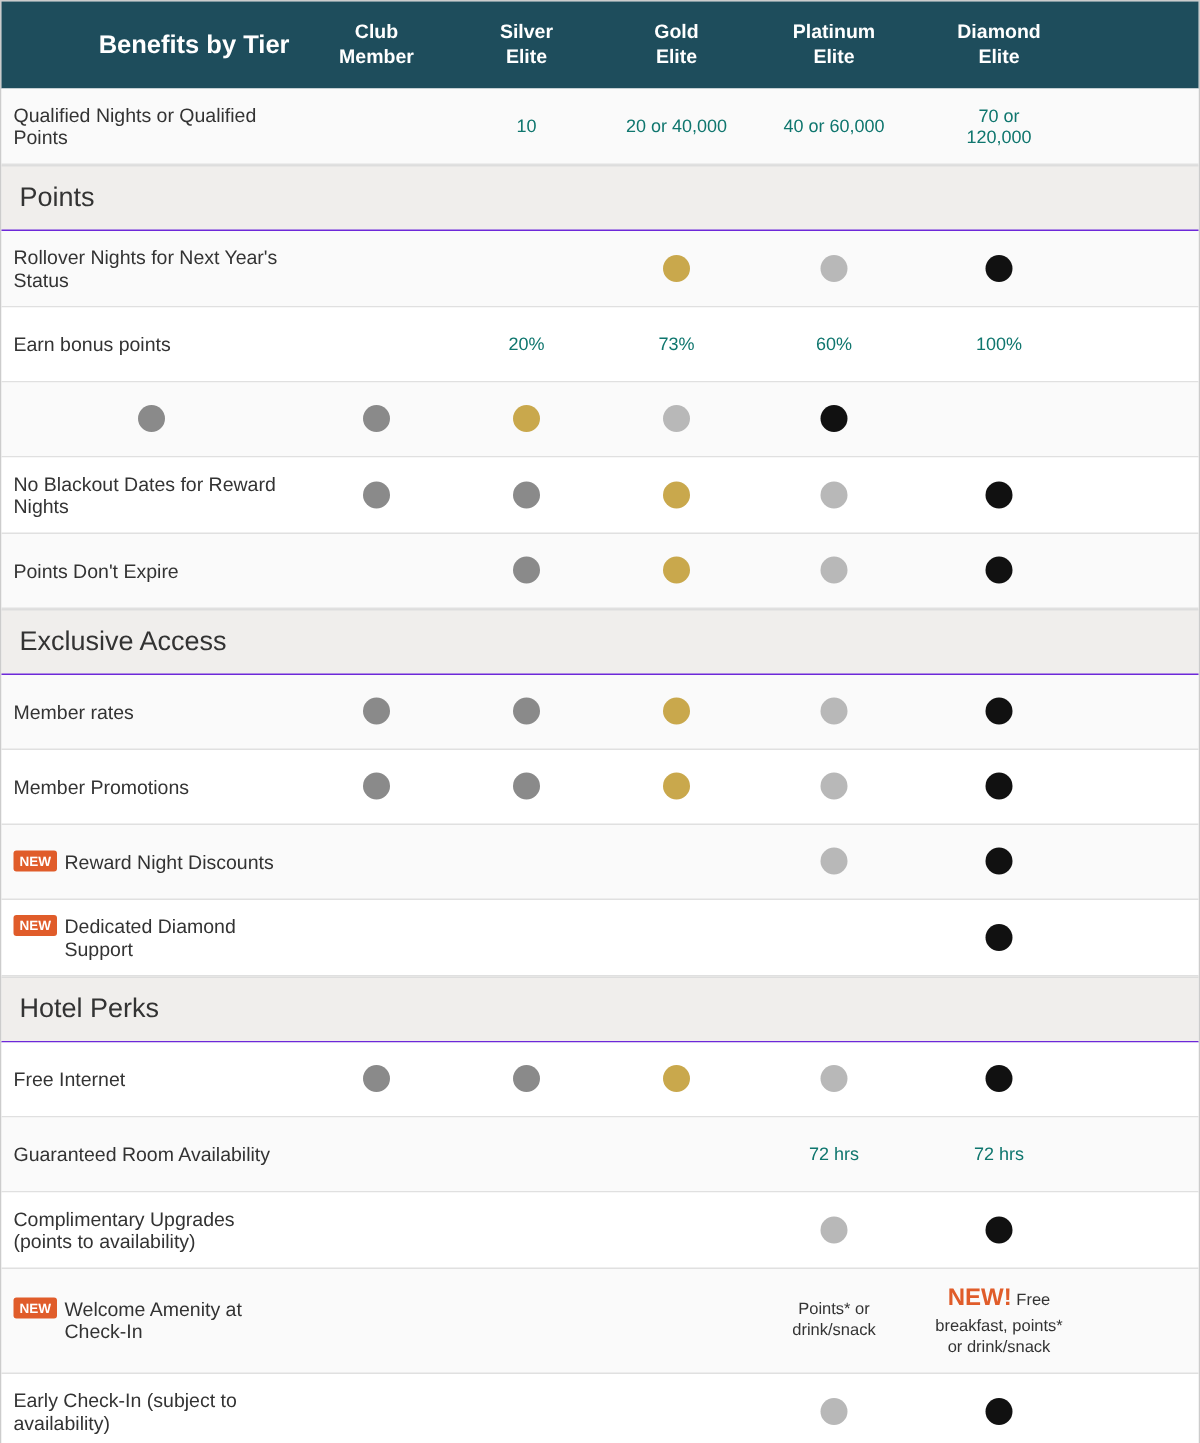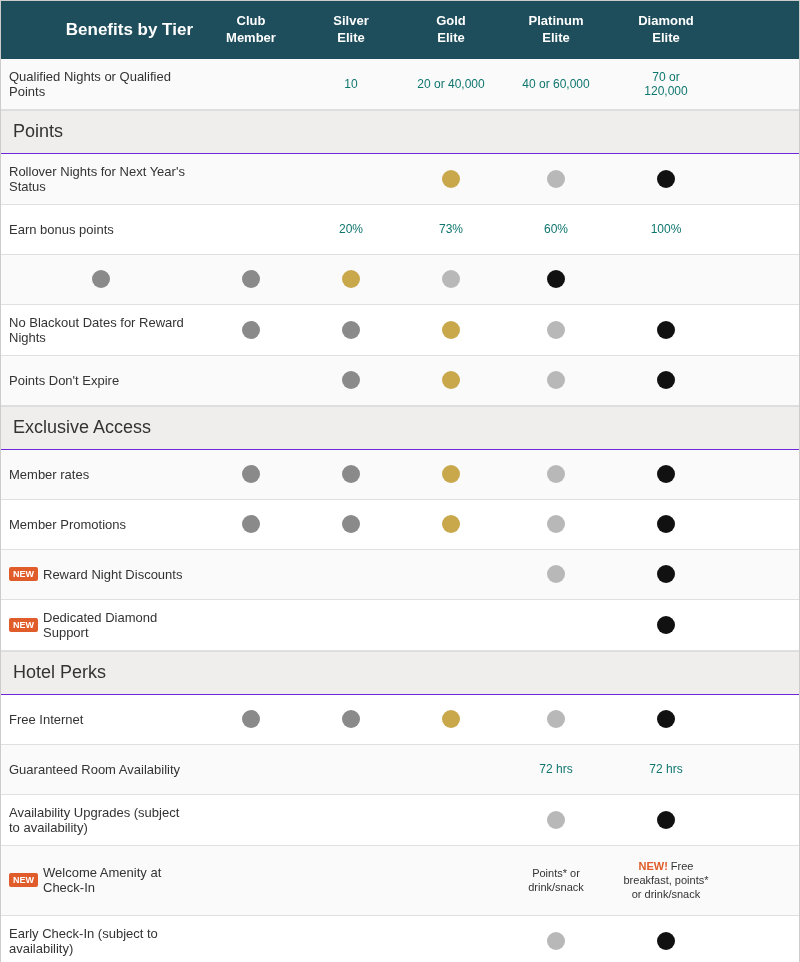--- a/index.html
+++ b/index.html
@@ -93,31 +93,31 @@
       white-space: nowrap;
     }
 
     .cell-text {
       font-size: 12px;
       color: #0f766e;
     }
     .cell-red {
       color: #e05c2a;
       font-weight: bold;
-      font-size: 11px;
+      font-size: 16px;
     }
     .small-text {
       font-size: 11px;
       color: #333;
       line-height: 1.3;
       text-align: center;
     }
     .label-with-badge {
       display: flex;
-      align-items: center;
+      align-items: flex-start;
       flex-wrap: nowrap;
     }
   </style>
 </head>
 <body>
 
 <div class="table-container">
 
   <div class="header-row">
     <div class="header-cell left">Benefits by Tier</div>
@@ -341,21 +341,21 @@
     <div class="data-cell"></div>
     <div class="data-cell">
         <span class="cell-text">72 hrs</span>
       </div>
     <div class="data-cell">
         <span class="cell-text">72 hrs</span>
       </div>
   </div>
 
   <div class="data-row">
-    <div class="data-cell label">Availability Upgrades (subject to availability)</div>
+    <div class="data-cell label">Complimentary Upgrades (points to availability)</div>
     <div class="data-cell"></div>
     <div class="data-cell"></div>
     <div class="data-cell"></div>
     <div class="data-cell">
         <span class="dot dot-light"></span>
       </div>
     <div class="data-cell">
         <span class="dot dot-black"></span>
       </div>
   </div>

